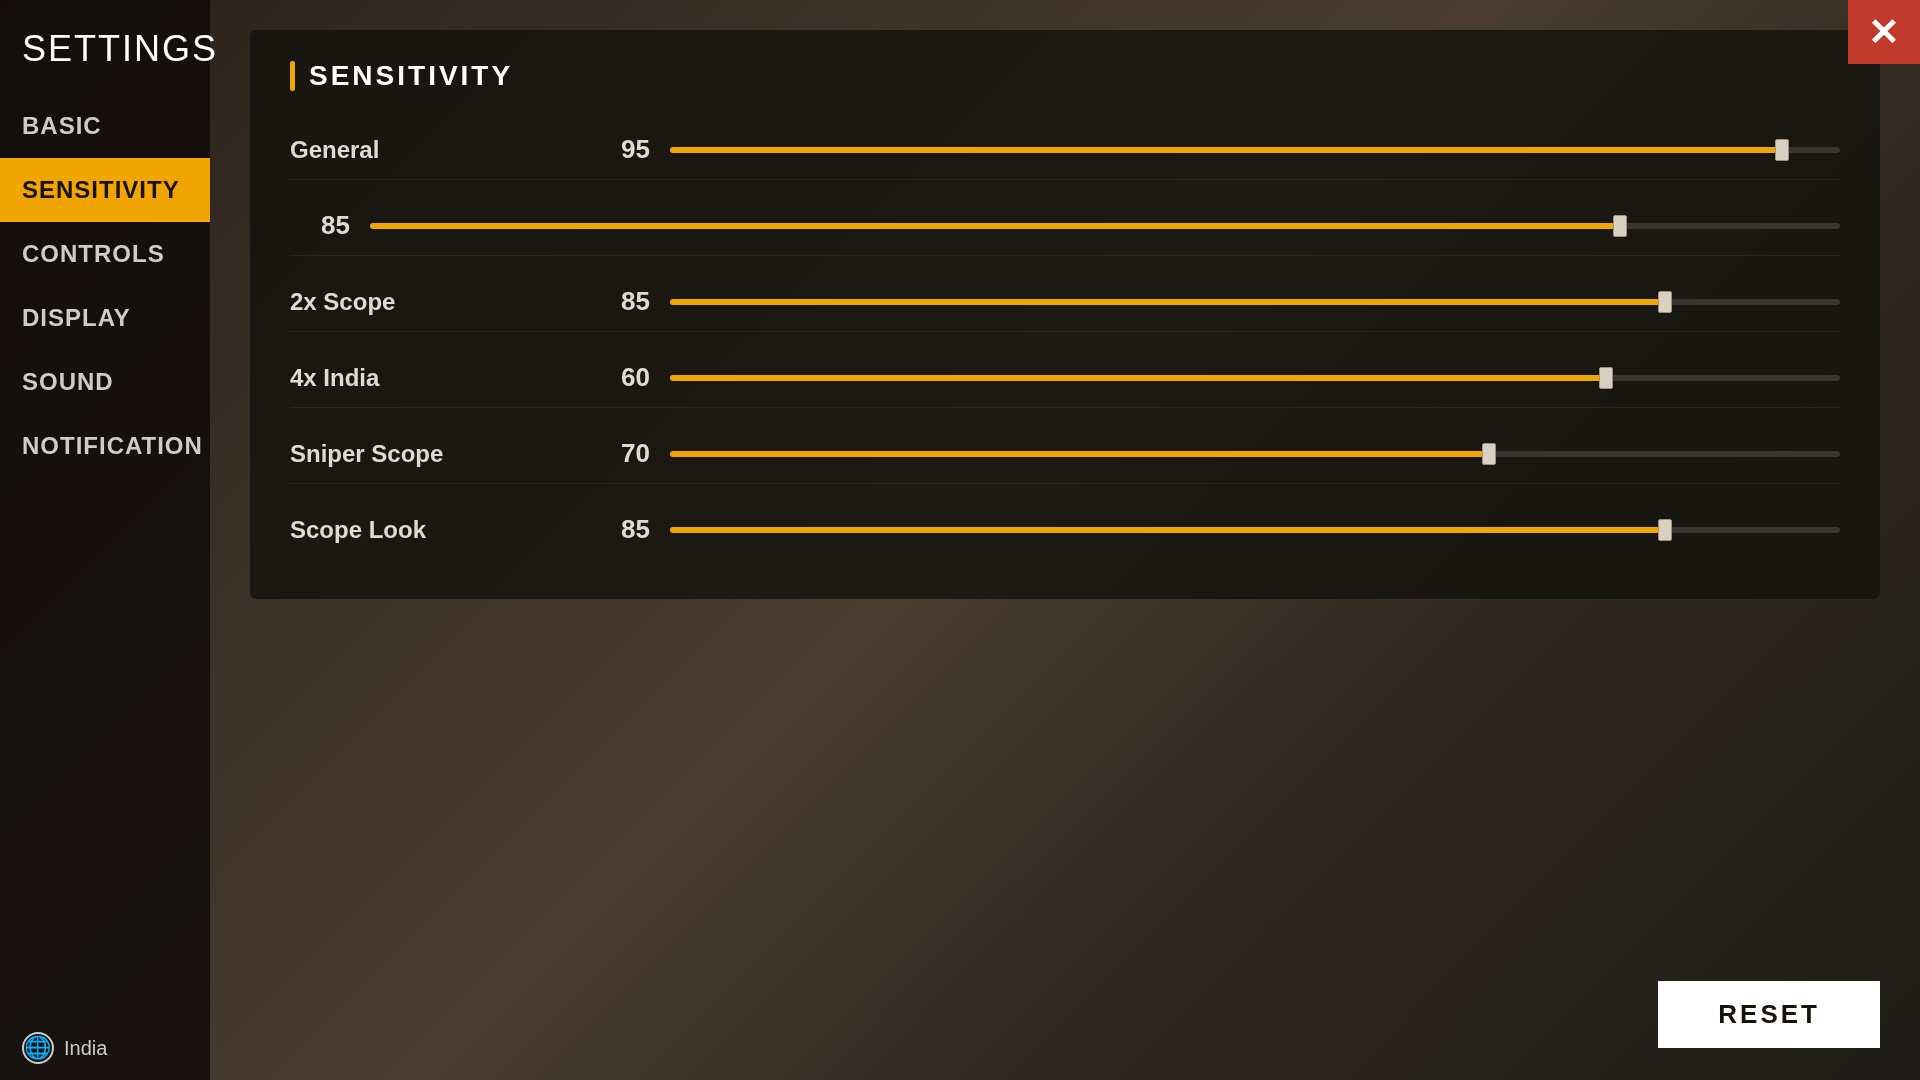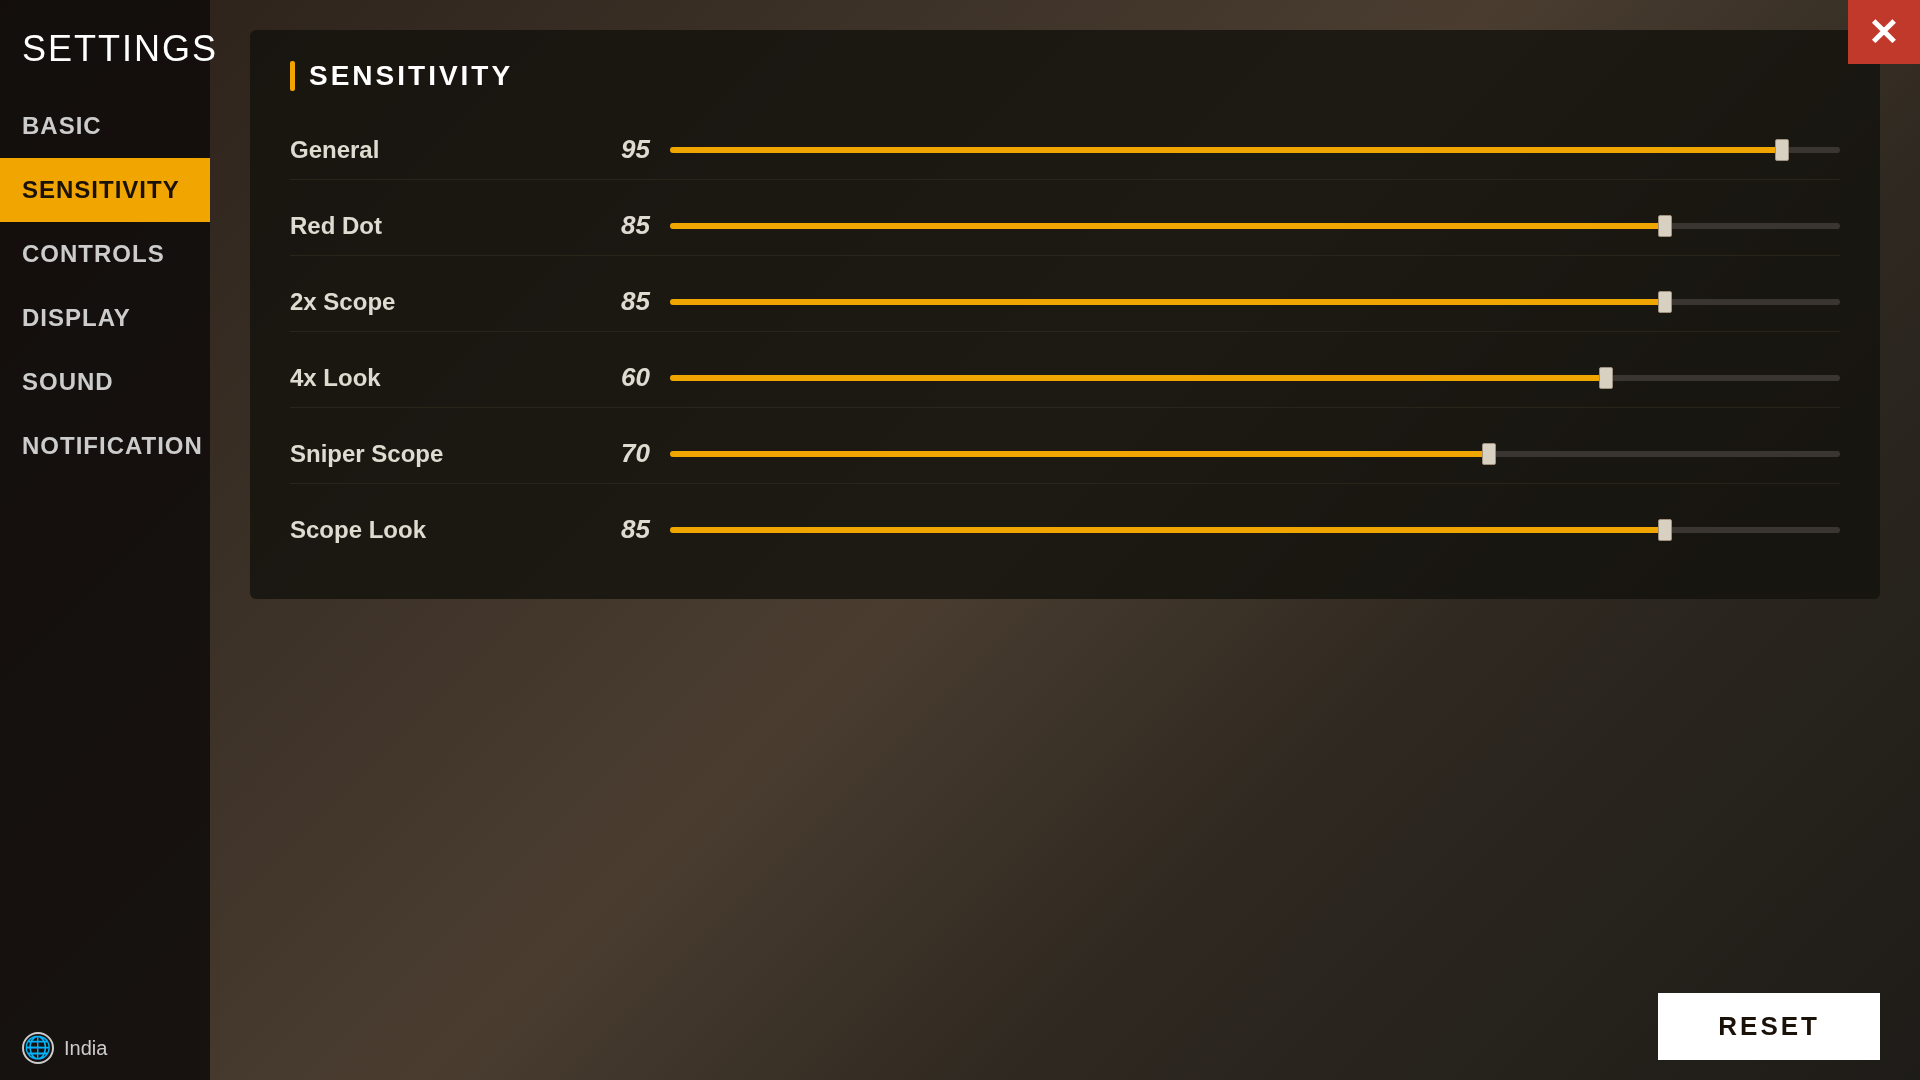--- a/index.html
+++ b/index.html
@@ -155,21 +155,20 @@
     }
 
     .sens-value {
       width: 60px;
       color: #e0dbd0;
       font-size: 26px;
       font-weight: 700;
       text-align: right;
       flex-shrink: 0;
       margin-right: 20px;
-      font-style: italic;
     }
 
     .slider-container {
       flex: 1;
       position: relative;
       height: 24px;
       display: flex;
       align-items: center;
     }
 
@@ -221,21 +220,21 @@
     .close-x {
       color: #ffffff;
       font-size: 38px;
       font-weight: 900;
       line-height: 1;
     }
 
     
     .reset-btn {
       position: absolute;
-      bottom: 20px;
+      bottom: 32px;
       right: 40px;
       background: #ffffff;
       color: #1a1208;
       font-size: 26px;
       font-weight: 900;
       letter-spacing: 3px;
       padding: 18px 60px;
       border: none;
       cursor: pointer;
       text-transform: uppercase;
@@ -281,41 +280,40 @@
             <div class="sens-label">General</div>
             <div class="sens-value">95</div>
             <div class="slider-container">
               <div class="slider-track">
                 <div class="slider-fill" style="width: 95%;"></div>
                 <div class="slider-thumb" style="left: 95%;"></div>
               </div>
             </div>
           </div>
           <div class="sens-row">
-            <div class="sens-label">Red Dot</div>
             <div class="sens-value">85</div>
             <div class="slider-container">
               <div class="slider-track">
                 <div class="slider-fill" style="width: 85%;"></div>
                 <div class="slider-thumb" style="left: 85%;"></div>
               </div>
             </div>
           </div>
           <div class="sens-row">
             <div class="sens-label">2x Scope</div>
             <div class="sens-value">85</div>
             <div class="slider-container">
               <div class="slider-track">
                 <div class="slider-fill" style="width: 85%;"></div>
                 <div class="slider-thumb" style="left: 85%;"></div>
               </div>
             </div>
           </div>
           <div class="sens-row">
-            <div class="sens-label">4x Look</div>
+            <div class="sens-label">4x India</div>
             <div class="sens-value">60</div>
             <div class="slider-container">
               <div class="slider-track">
                 <div class="slider-fill" style="width: 80%;"></div>
                 <div class="slider-thumb" style="left: 80%;"></div>
               </div>
             </div>
           </div>
           <div class="sens-row">
             <div class="sens-label">Sniper Scope</div>

